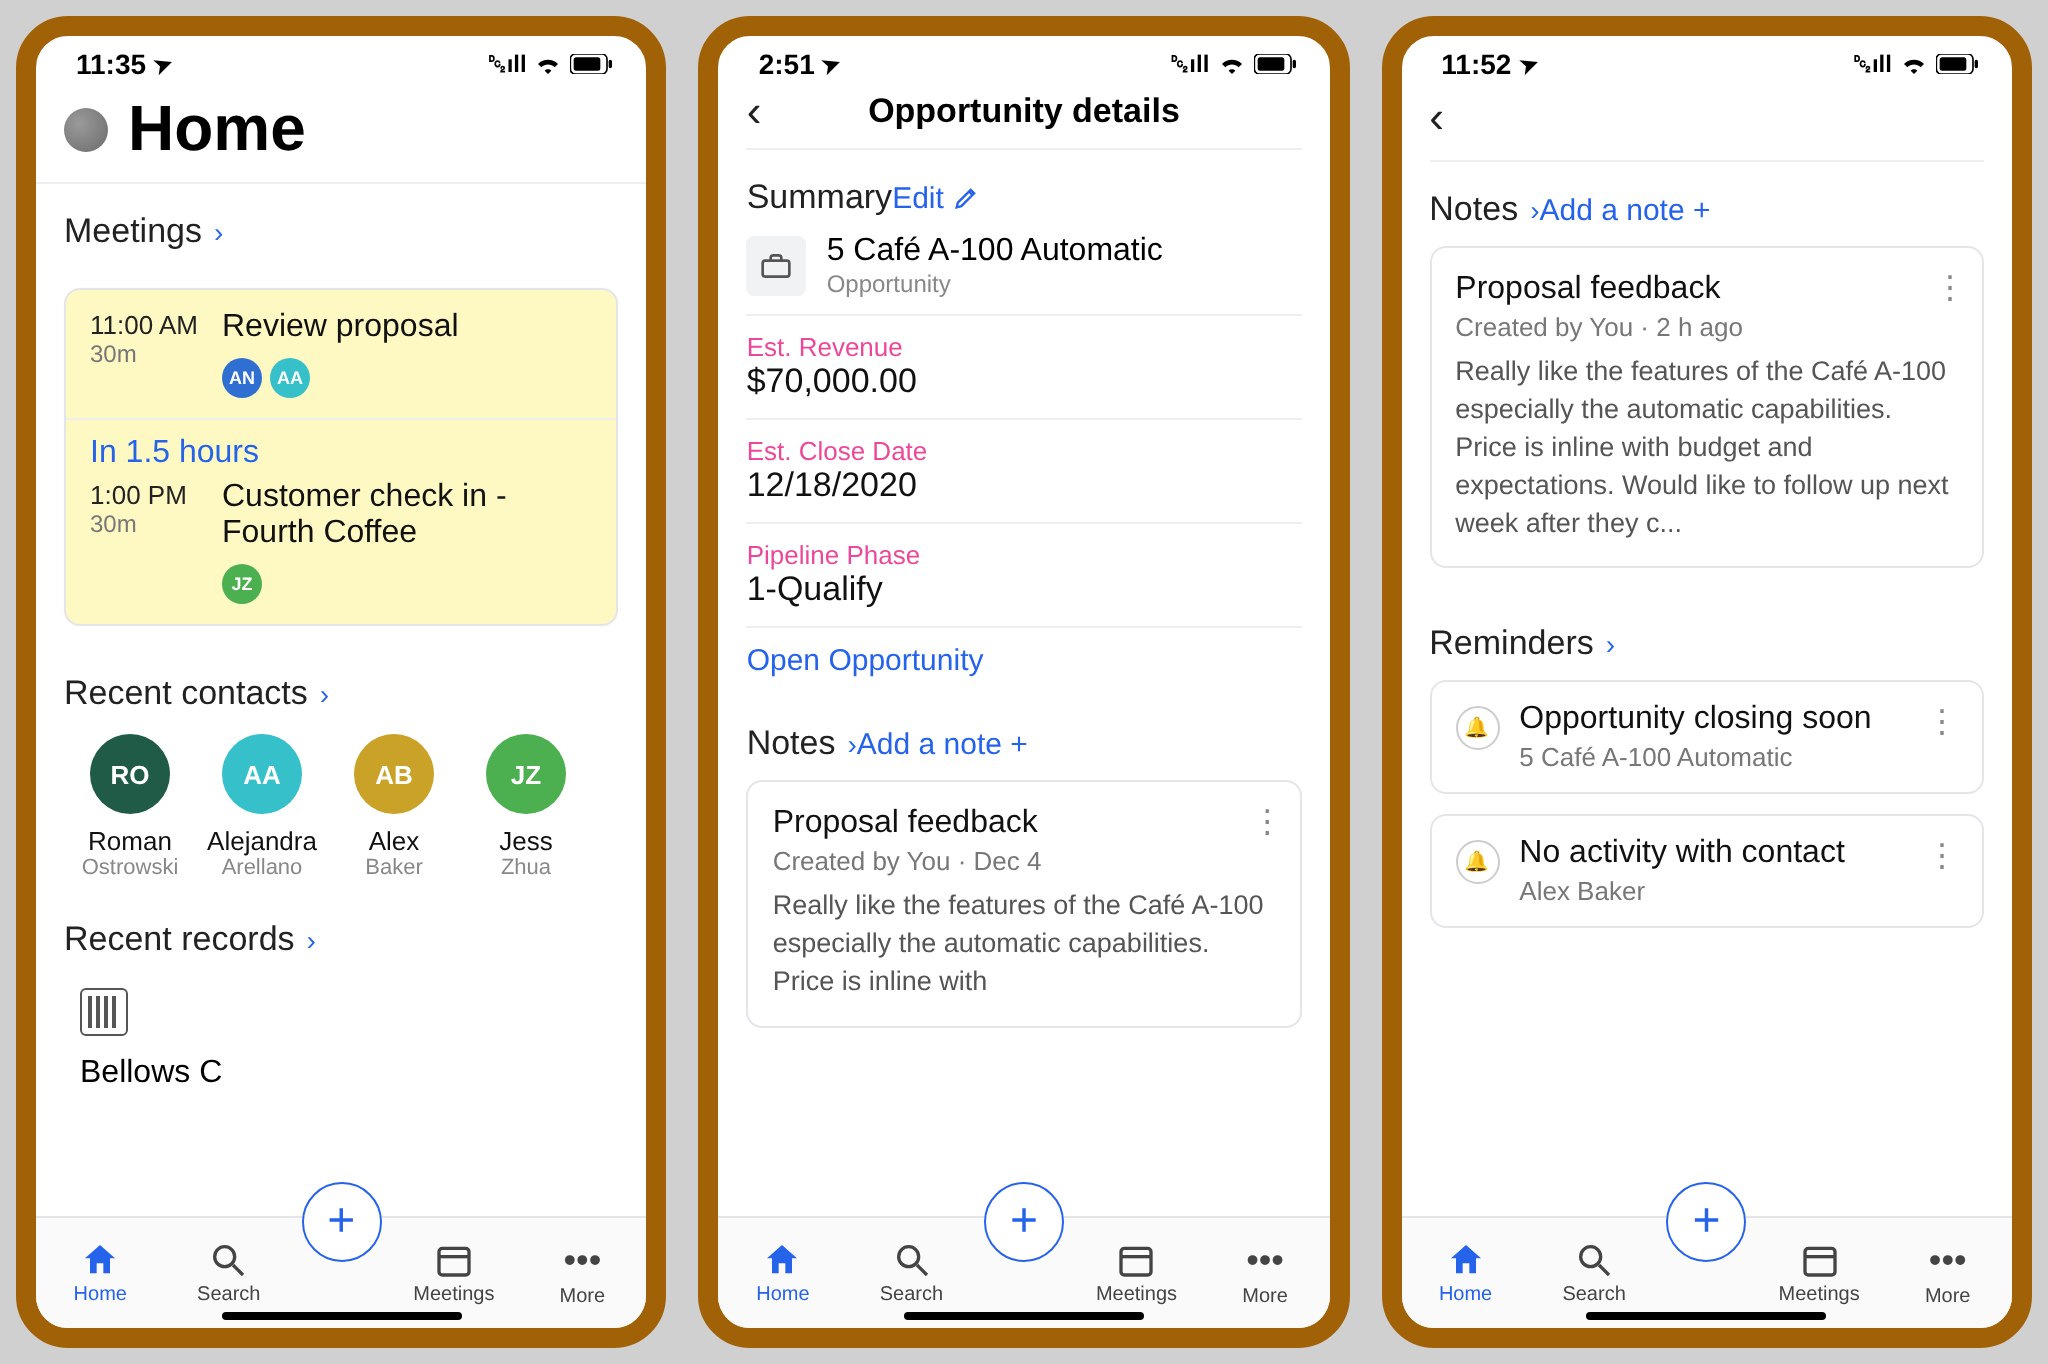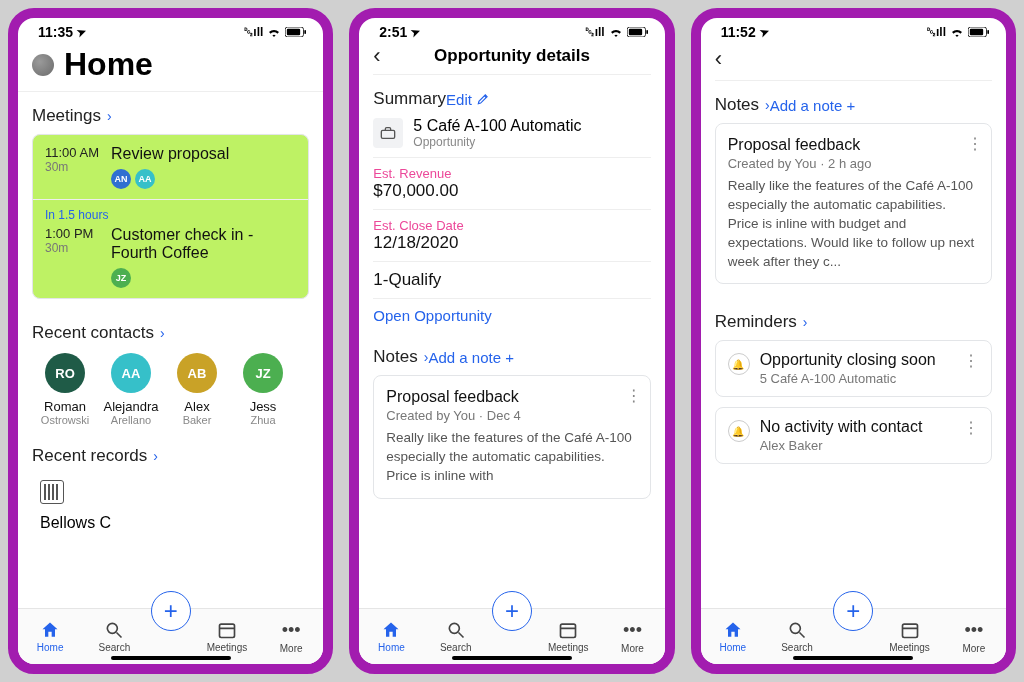--- a/index.html
+++ b/index.html
@@ -8,21 +8,21 @@
     background: #d0d0d0;
     display: flex;
     gap: 16px;
     justify-content: center;
     padding: 8px;
   }
   .phone {
     width: 392px;
     height: 666px;
     background: #fff;
-    border: 10px solid #a21caf;
+    border: 10px solid #a16207;
     border-radius: 26px;
     position: relative;
     overflow: hidden;
     display: flex;
     flex-direction: column;
   }
   .statusbar {
     display: flex;
     justify-content: space-between;
     align-items: center;
@@ -52,41 +52,42 @@
     padding: 14px 0 8px;
   }
   .section-title {
     font-size: 17px; font-weight:400; color:#222;
     display:flex; align-items:center; gap:6px;
   }
   .chev { color:#2563eb; font-size:14px; }
   .link { color:#2563eb; font-size:15px; }
   .card {
     border:1px solid #e3e5e8; border-radius:8px;
-    background:#bef264;
+    background:#fef9c3;
     box-shadow: 0 0 1px rgba(0,0,0,0.05);
     padding: 10px 12px;
     margin-bottom: 10px;
+    margin-top: 10px;
   }
   .meeting-row { display:flex; gap:10px; }
   .meeting-time { font-size:13px; color:#222; min-width:56px;}
   .meeting-time .dur { color:#777; font-size:12px; }
   .meeting-title { font-size:16px; color:#111; }
   .avatars { display:flex; gap:4px; margin-top:6px; }
   .avatar {
     width:20px;height:20px;border-radius:50%;
     color:#fff;font-size:9px;font-weight:600;
     display:flex;align-items:center;justify-content:center;
   }
   .avatar-big {
     width:40px;height:40px;border-radius:50%;
     color:#fff;font-size:13px;font-weight:600;
     display:flex;align-items:center;justify-content:center;
   }
-  .in-hours { color:#2563eb; font-size:12px; padding:8px 12px 0; }
+  .in-hours { color:#2563eb; font-size:16px; padding:8px 12px 0; }
   .contacts-row { display:flex; padding: 2px 0 6px; overflow:hidden;}
   .contact-col { display:flex; flex-direction:column; align-items:center; width:66px;}
   .contact-name { font-size:13px; color:#111; margin-top:6px; text-align:center;}
   .contact-sub { font-size:11px; color:#888; text-align:center;}
   .record-row { display:flex; gap:10px; padding:6px 8px;flex-direction:column;}
   .record-icon {
     width:24px;height:24px;border:1.5px solid #555;border-radius:3px;
     position:relative;
   }
   .record-icon::before{
@@ -339,20 +340,21 @@
 
     <div class="field">
       <div class="field-label">Est. Revenue</div>
       <div class="field-value">$70,000.00</div>
     </div>
     <div class="field">
       <div class="field-label">Est. Close Date</div>
       <div class="field-value">12/18/2020</div>
     </div>
     <div class="field">
+      <div class="field-label">Pipeline Phase</div>
       <div class="field-value">1-Qualify</div>
     </div>
     <div class="field" style="border-bottom:1px solid transparent;">
       <div class="link">Open Opportunity</div>
     </div>
 
     <div class="section-header">
       <div class="section-title">
         <span>Notes</span>
         <span class="chev">›</span>

